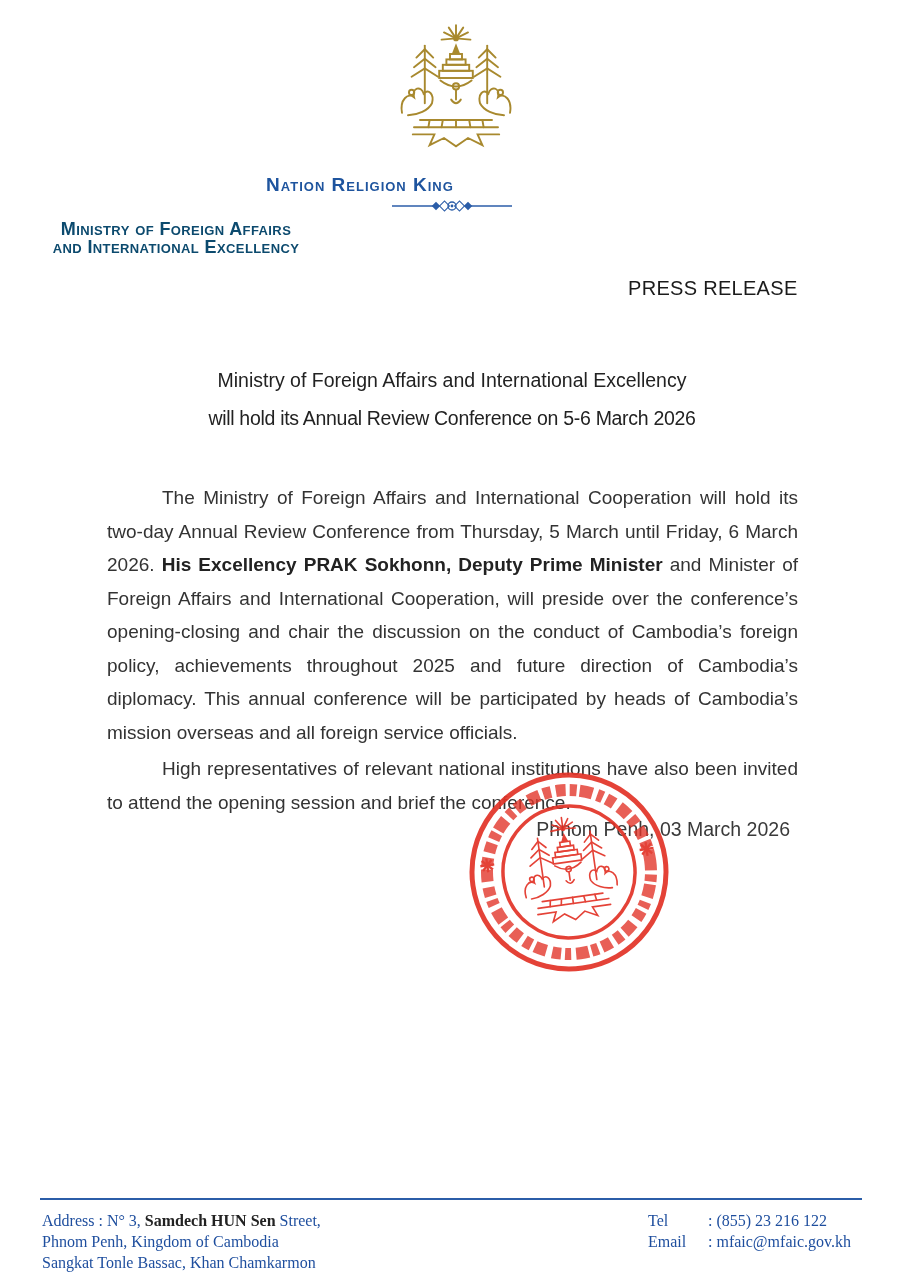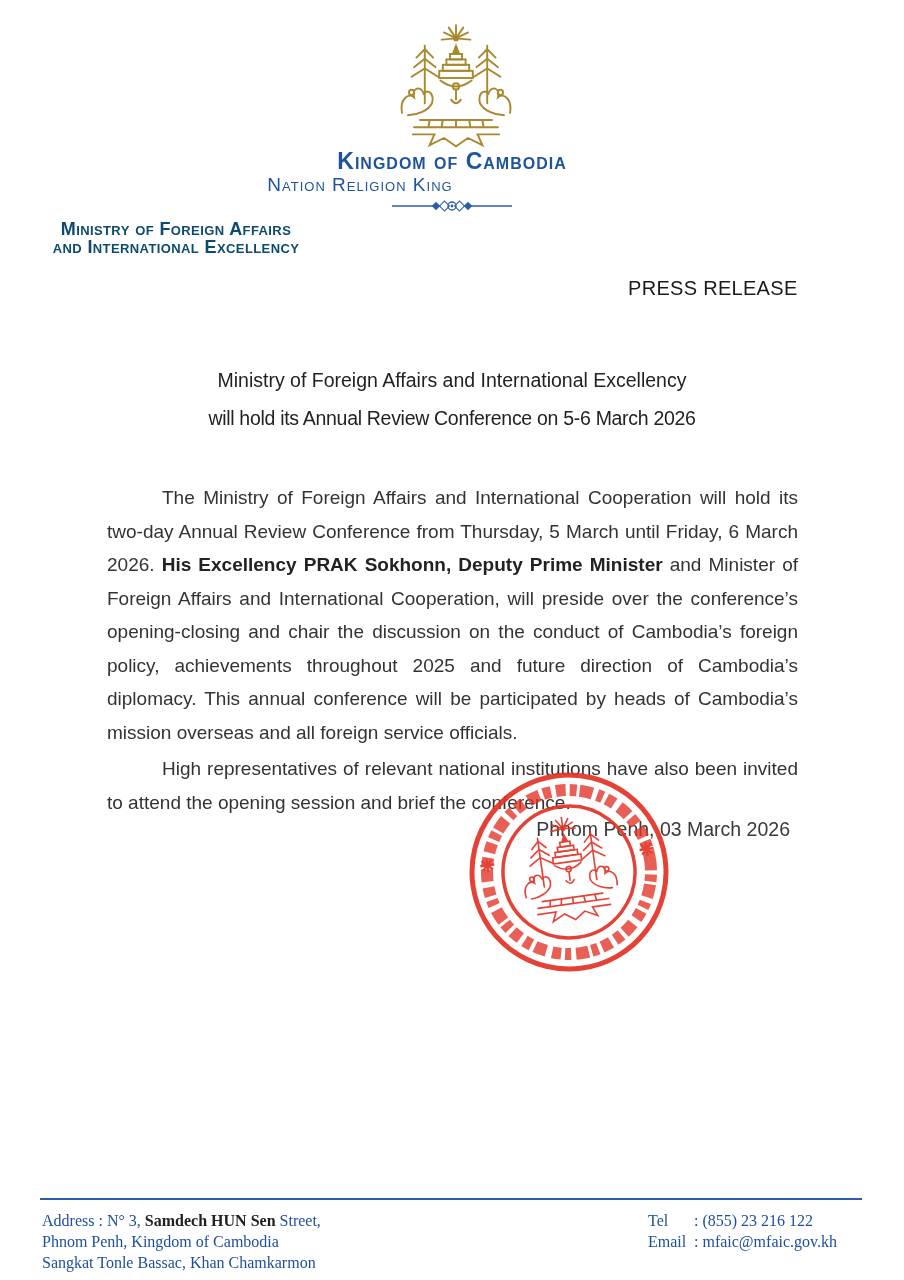--- a/index.html
+++ b/index.html
@@ -16,21 +16,21 @@
 
   
   .emblem{left:394px;top:24px;width:124px;height:126px;color:#a8892e;}
   .kingdom{
     left:0;top:148px;width:904px;text-align:center;
     font-variant:small-caps;font-weight:bold;font-size:23px;
     letter-spacing:1px;color:#1e549e;
   }
   .motto{
     left:0;top:174px;width:720px;text-align:center;
-    font-variant:small-caps;font-weight:normal;font-size:19px;
+    font-variant:small-caps;font-weight:bold;font-size:19px;
     letter-spacing:1px;color:#1e549e;
   }
   .ornament{left:392px;top:199px;width:120px;height:14px;color:#2b5da8;}
   .ministry{
     left:28px;top:220px;width:296px;text-align:center;
     font-variant:small-caps;font-weight:bold;font-size:18px;
     letter-spacing:.4px;color:#0c4a6e;line-height:18px;
   }
 
   
@@ -60,21 +60,21 @@
   .footer-left{
     left:42px;top:1210px;width:420px;
     font-family:"Liberation Serif", serif;font-size:16px;
     color:#1e4e9e;line-height:21px;
   }
   .footer-right{
     left:648px;top:1210px;width:250px;
     font-family:"Liberation Serif", serif;font-size:16px;
     color:#1e4e9e;line-height:21px;
   }
-  .contact-row{display:flex;}
+  .contact-row{display:flex;gap:14px;}
   .contact-row .lbl{width:46px;flex:none;}
 </style>
 </head>
 <body>
 
 <div class="page">
 
   <svg width="0" height="0" style="position:absolute">
     <defs>
       <g id="royal-arms" fill="none" stroke="currentColor" stroke-width="1.6" stroke-linecap="round">
@@ -124,21 +124,20 @@
 
         <path d="M14,92 L32,92 L28,101 L40,95 L50,102 L60,95 L72,101 L68,92 L86,92"></path>
       </g>
     </defs>
   </svg>
 
   <svg class="abs emblem" viewBox="0 0 100 105">
     <use href="#royal-arms"></use>
   </svg>
 
-  <div class="abs kingdom">Kingdom of Cambodia</div>
   <div class="abs motto">Nation Religion King</div>
 
   <svg class="abs ornament" viewBox="0 0 120 14">
     <line x1="0" y1="7" x2="44" y2="7" stroke="currentColor" stroke-width="1.4"></line>
     <line x1="76" y1="7" x2="120" y2="7" stroke="currentColor" stroke-width="1.4"></line>
     <rect x="41" y="4" width="6" height="6" transform="rotate(45 44 7)" fill="currentColor"></rect>
     <rect x="73" y="4" width="6" height="6" transform="rotate(45 76 7)" fill="currentColor"></rect>
     <rect x="49" y="3.5" width="7" height="7" transform="rotate(45 52.5 7)" fill="none" stroke="currentColor"></rect>
     <rect x="64" y="3.5" width="7" height="7" transform="rotate(45 67.5 7)" fill="none" stroke="currentColor"></rect>
     <circle cx="60" cy="7" r="4" fill="none" stroke="currentColor" stroke-width="1.3"></circle>

